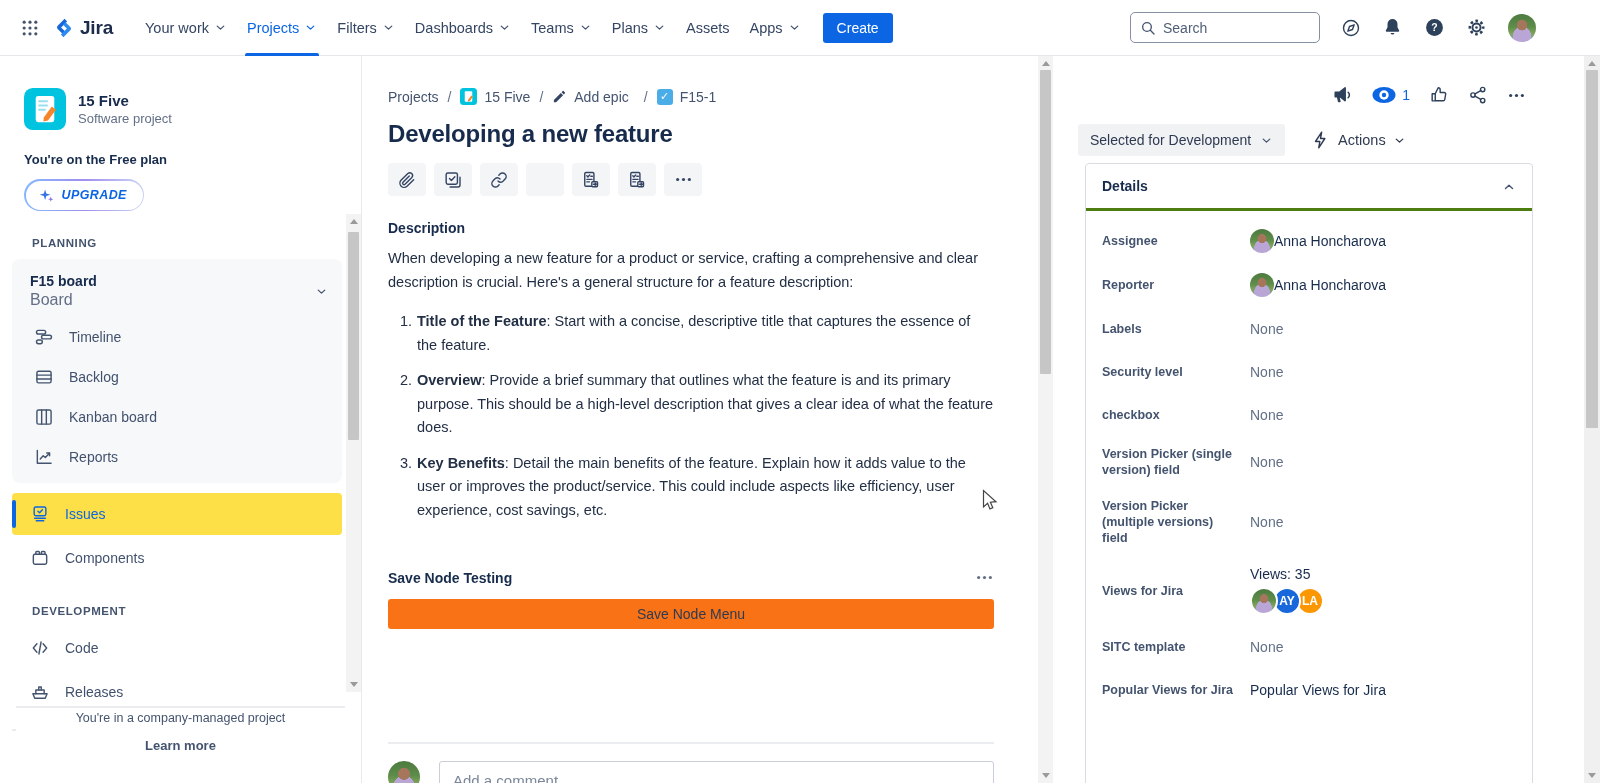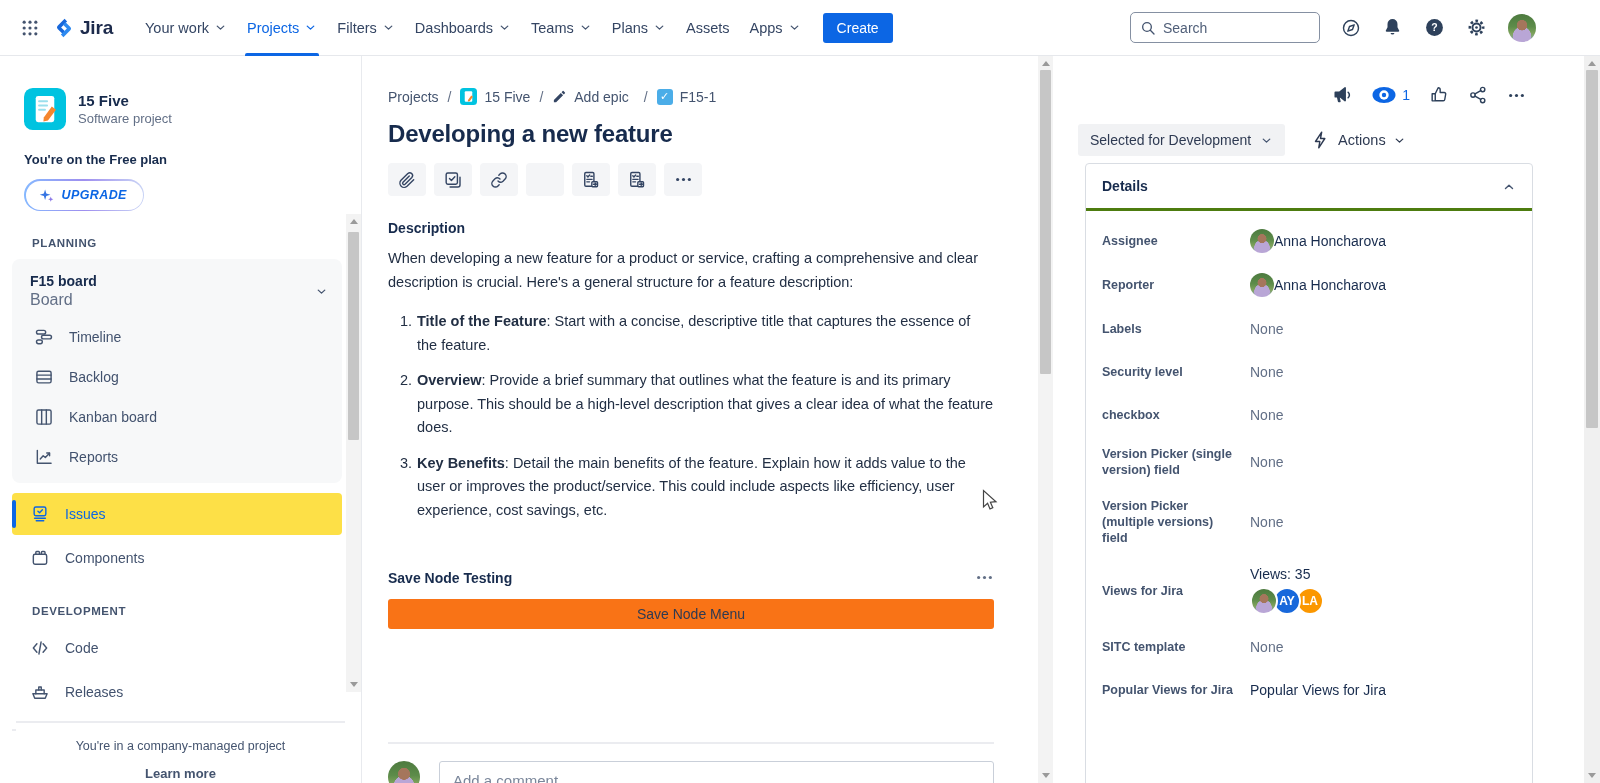--- a/index.html
+++ b/index.html
@@ -64,22 +64,22 @@
   .board-card .sb-item { margin:0 4px; }
   .sb-item .sb-ico { color:#44546F; display:flex; width:20px; justify-content:center; }
   .nav2 { margin-left:-12px; width:330px; margin-top:10px; }
   .nav2 .sb-item { height:42px; margin-bottom:2px; }
   .sb-item.active { background:#fde047; color:#0C66E4; }
   .sb-item.active .sb-ico { color:#0C66E4; }
   .sb-item.active::before { content:""; position:absolute; left:0; top:7px; bottom:7px; width:4px;
     background:#0C66E4; border-radius:3px; }
   .sb-divider { border-top:2px solid #EBECF0; margin:16px 0 0 -12px; width:330px; }
   .sb-sliver { height:22px; overflow:hidden; margin:14px 0 0 6px; color:#44546F; }
-  .sb-footer { position:absolute; left:16px; right:16px; bottom:0; height:62px; border-top:2px solid #EBECF0;
-    text-align:center; padding-top:16px; background:#fff; }
+  .sb-footer { position:absolute; left:16px; right:16px; bottom:0; height:77px; border-top:2px solid #EBECF0;
+    text-align:center; padding-top:3px; background:#fff; }
   .sb-footer-text { font-size:12.5px; color:#44546F; }
   .sb-footer-link { display:inline-block; margin-top:13px; font-size:13px; font-weight:700; color:#44546F; cursor:pointer; }
 
   
   .vscroll { position:absolute; width:15px; background:#F3F3F3; }
   .vscroll .thumb { position:absolute; left:2px; right:2px; background:#C6C6C6; border-radius:1px; }
   .vscroll .arr { position:absolute; left:3.5px; width:0; height:0; border-left:4px solid transparent;
     border-right:4px solid transparent; }
   .arr.up { border-bottom:5px solid #9a9a9a; }
   .arr.down { border-top:5px solid #9a9a9a; }

